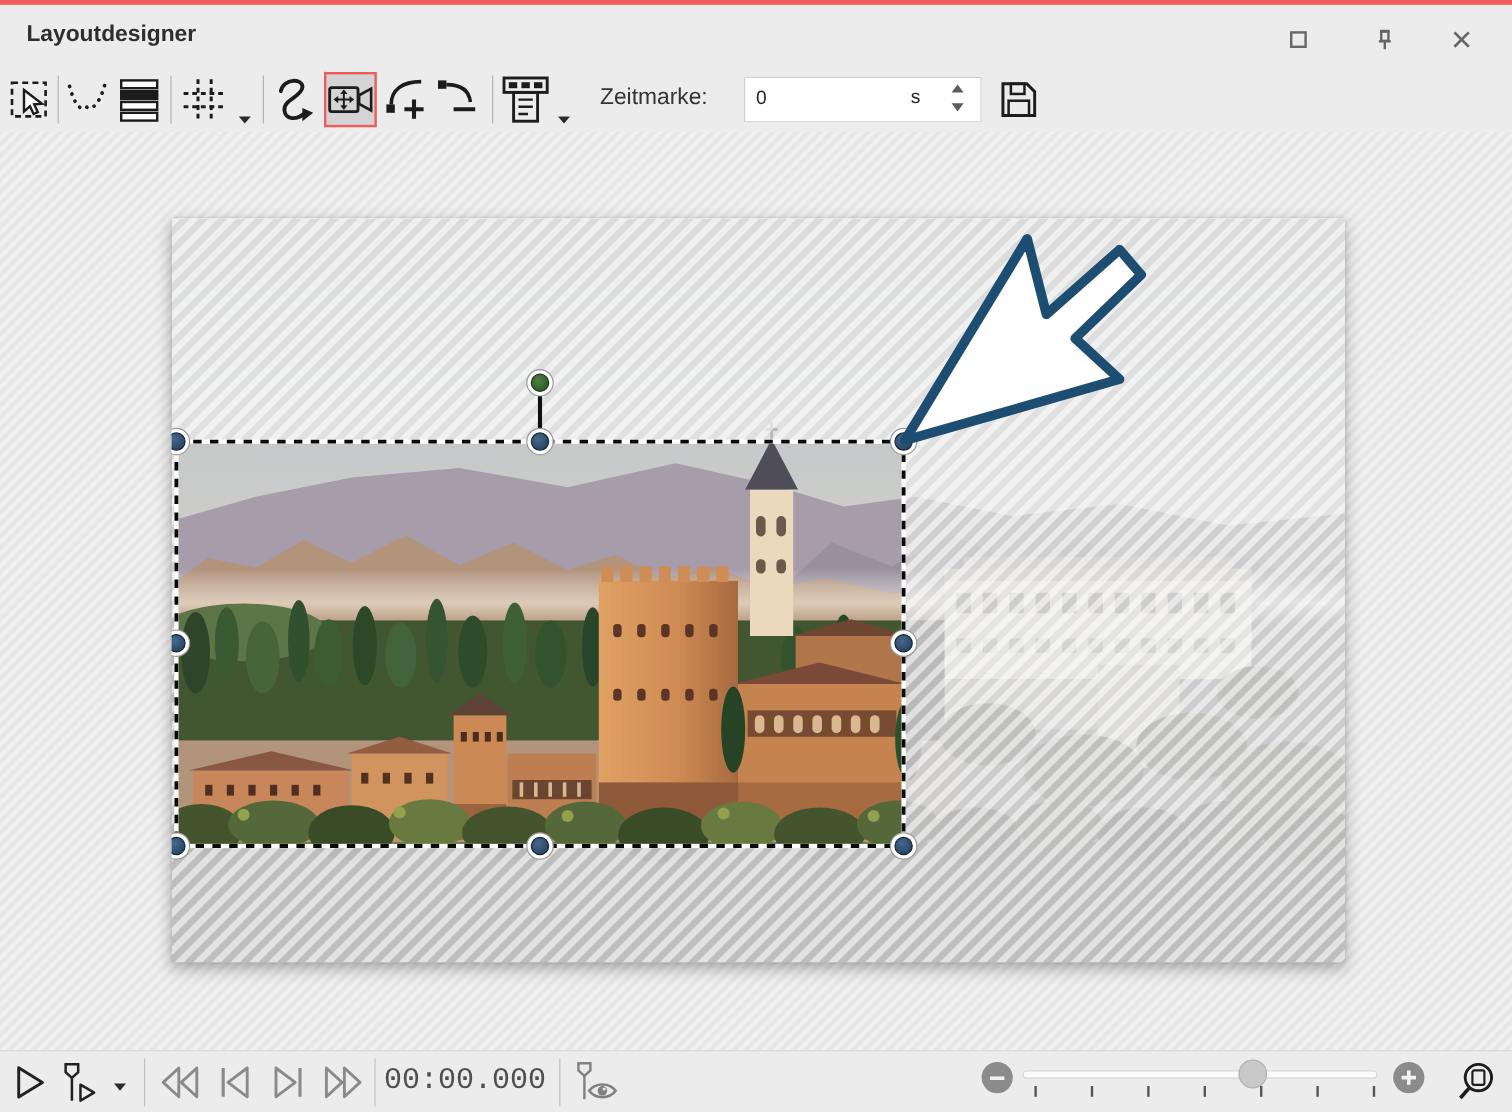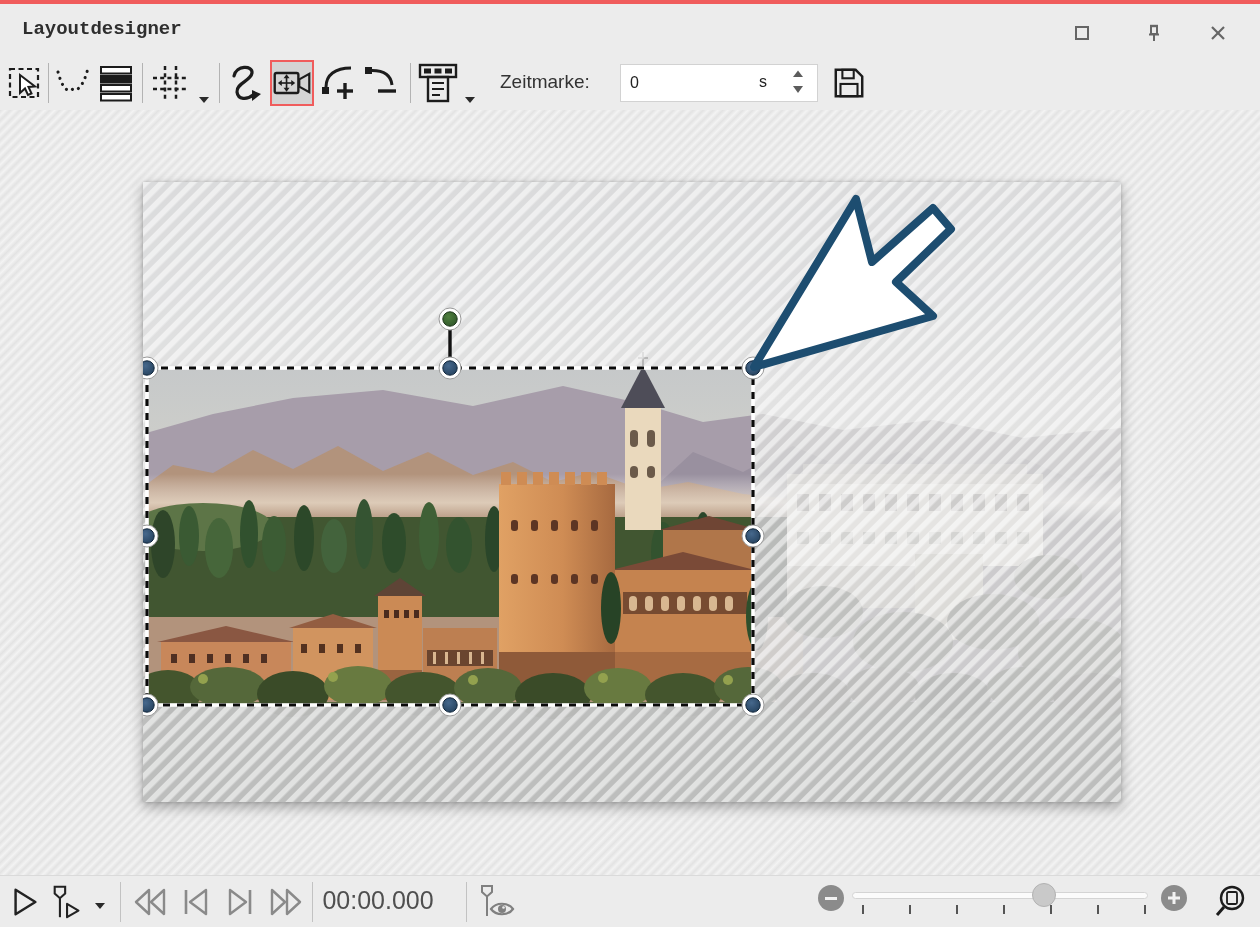--- a/index.html
+++ b/index.html
@@ -1,21 +1,21 @@
 <!DOCTYPE html>
 <html><head>
 <meta charset="utf-8">
 <style>
   html,body{margin:0;padding:0;}
   body{width:1260px;height:927px;position:relative;background:#ececec;
        font-family:"Liberation Sans",sans-serif;overflow:hidden;
        -webkit-font-smoothing:antialiased;}
   .accent{position:absolute;left:0;top:0;width:1260px;height:4px;background:#f05c5c;}
   
-  .titlebar{position:absolute;left:0;top:4px;width:1260px;height:52px;font-family:Liberation Mono, monospace;}
+  .titlebar{position:absolute;left:0;top:4px;width:1260px;height:52px;}
   .title{position:absolute;left:22px;top:14px;font-size:19px;font-weight:bold;color:#2e2e2e;}
   .winbtn{position:absolute;top:16px;width:30px;height:26px;background:transparent;border:none;
           display:flex;align-items:center;justify-content:center;padding:0;cursor:default;}
   
   .toolbar{position:absolute;left:0;top:56px;width:1260px;height:54px;}
   .tbtn{position:absolute;top:4px;height:46px;display:flex;align-items:center;justify-content:center;
         background:transparent;border:none;padding:0;}
   .tbtn.active{border:2px solid #f05c5c;background:#d4d4d4;box-sizing:border-box;}
   .tsep{position:absolute;top:7px;width:1px;height:40px;background:#b3b3b3;}
   .caret{position:absolute;top:36px;width:12px;height:8px;background:transparent;border:none;padding:0;}
@@ -27,21 +27,21 @@
   .zm-unit{position:absolute;right:50px;top:8px;font-size:16px;color:#222;}
   .zm-spin{position:absolute;right:8px;top:2px;width:22px;height:32px;border:none;background:transparent;padding:0;}
   
   .workspace{position:absolute;left:0;top:110px;width:1260px;height:765px;
      background:repeating-linear-gradient(-45deg,#f3f3f3 0px,#e3e3e3 3.5px,#f3f3f3 7px);}
   .canvas{position:absolute;left:143px;top:72px;width:978px;height:620px;
      box-shadow:0 5px 12px rgba(70,70,70,.45),0 0 3px rgba(0,0,0,.18);}
   .canvas svg{display:block;}
   
   .bottombar{position:absolute;left:0;top:875px;width:1260px;height:52px;background:#ececec;
-     border-top:1px solid #dadada;box-sizing:border-box;}
+     border-top:1px solid #dadada;box-sizing:border-box;font-family:Liberation Mono, monospace;}
   .bbtn{position:absolute;background:transparent;border:none;padding:0;display:flex;
         align-items:center;justify-content:center;}
   .bsep{position:absolute;top:6px;width:1px;height:40px;background:#c2c2c2;}
   .time{position:absolute;left:320px;top:10px;width:116px;text-align:center;font-size:25px;color:#4f4f4f;}
   .zoombtn{position:absolute;top:884px;width:26px;height:26px;border-radius:50%;background:#8b8b8b;
         border:none;padding:0;display:flex;align-items:center;justify-content:center;}
   .zoombtn span{display:block;background:#f2f2f2;}
   .ztrack{position:absolute;left:852px;top:891px;width:296px;height:7px;background:#fbfbfb;
         border:1px solid #d4d4d4;border-radius:4px;box-sizing:border-box;}
   .zthumb{position:absolute;top:-10px;width:24px;height:24px;border-radius:50%;background:#c9c9c9;

